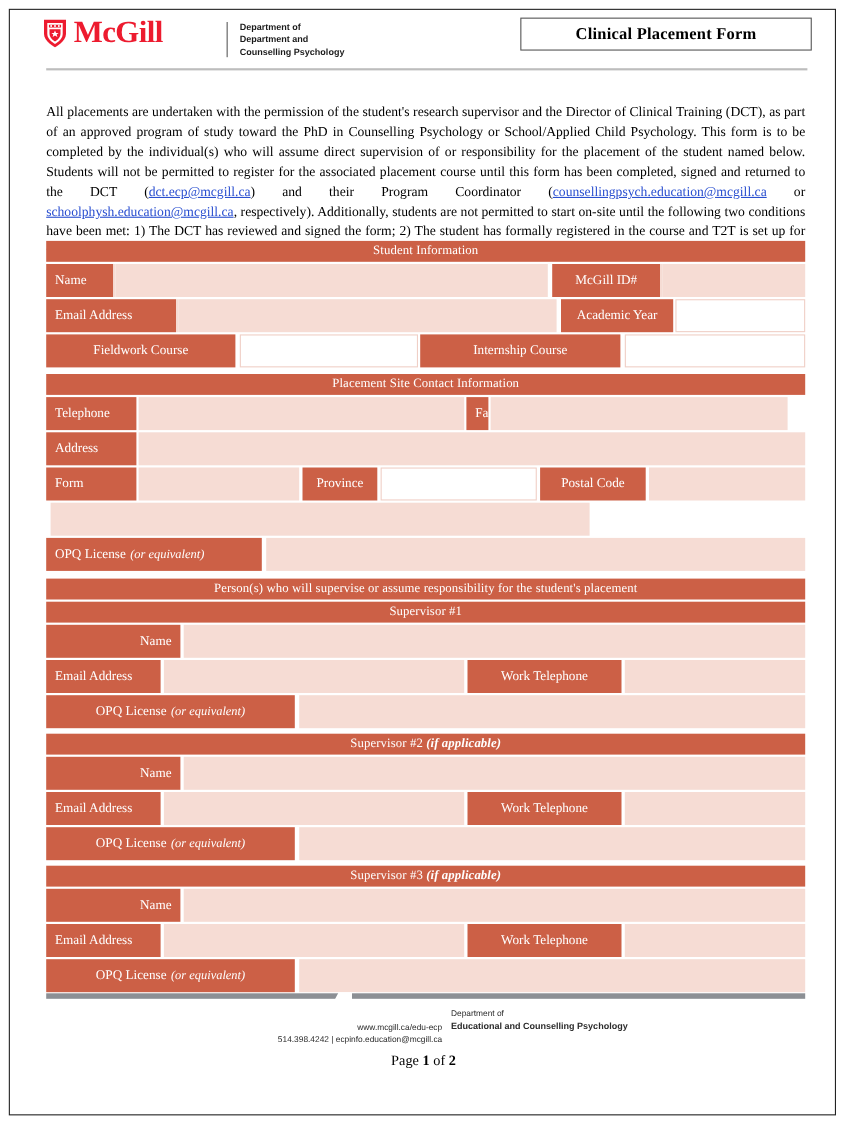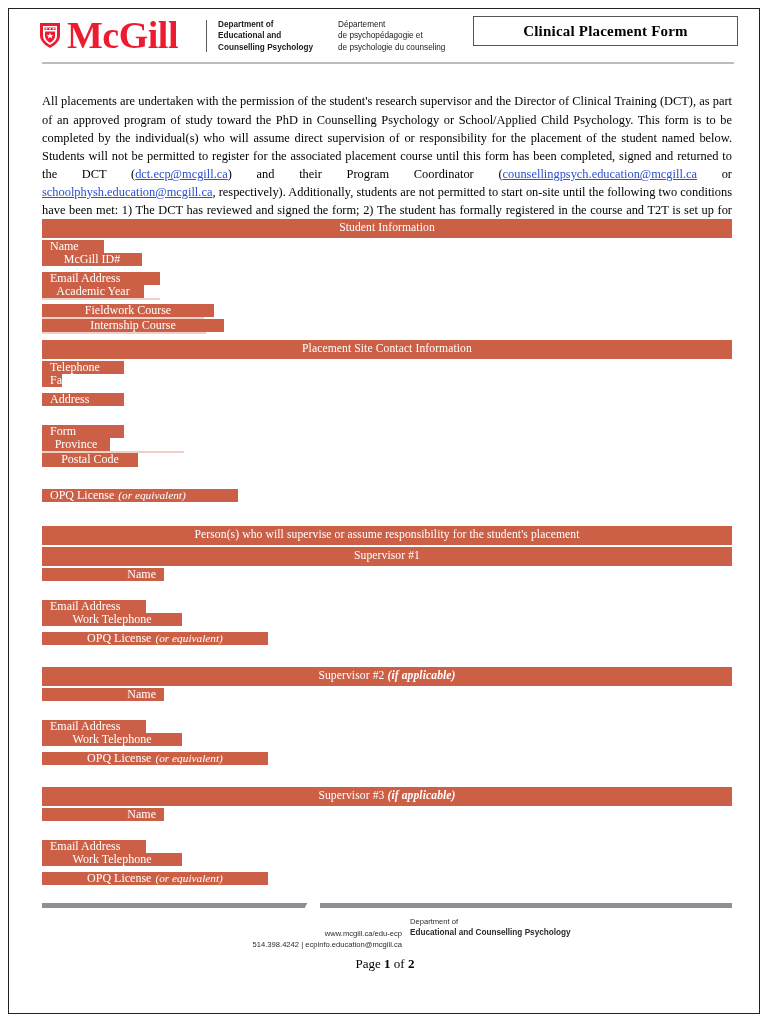--- a/index.html
+++ b/index.html
@@ -50,21 +50,21 @@
     align-items: center;
   }
   .shield {
     width: 24px;
     height: 28px;
     margin-right: 5px;
     flex: none;
   }
   .wordmark {
     font-family: "Liberation Serif", "DejaVu Serif", serif;
-    font-size: 38px;
+    font-size: 28px;
     font-weight: bold;
     color: #ED1B2F;
     letter-spacing: -0.5px;
     line-height: 1;
   }
   .logo-divider {
     position: absolute;
     left: 168px;
     top: 6px;
     width: 1px;
@@ -135,21 +135,20 @@
     left: 42px;
     top: 219px;
     width: 690px;
   }
   .sec { width: 690px; }
   .row {
     display: flex;
     width: 690px;
     margin-bottom: 2px;
     box-sizing: border-box;
-    flex-direction: column;
   }
   .band {
     width: 690px;
     background: #CC6046;
     color: #ffffff;
     text-align: center;
     font-size: 11.6px;
     line-height: 14px;
     padding: 2px 0 3px 0;
     margin-bottom: 2px;
@@ -271,29 +270,24 @@
         <path d="M7 10.5 H17 V15 C17 19 12 21.8 12 21.8 C12 21.8 7 19 7 15 Z" fill="#ED1B2F"></path>
         <path d="M12 11.8 L13 14 L15.3 14 L13.5 15.4 L14.2 17.6 L12 16.3 L9.8 17.6 L10.5 15.4 L8.7 14 L11 14 Z" fill="#ffffff"></path>
       </svg>
       <span class="wordmark">McGill</span>
     </div>
 
     <div class="logo-divider"></div>
 
     <div class="dept-en">
       <span class="dept-line">Department of</span>
-      <span class="dept-line">Educational and</span>
+      <span class="dept-line">Department and</span>
       <span class="dept-line">Counselling Psychology</span>
     </div>
 
-    <div class="dept-fr">
-      <span class="dept-line">Département</span>
-      <span class="dept-line">de psychopédagogie et</span>
-      <span class="dept-line">de psychologie du counseling</span>
-    </div>
   </div>
 
   <div class="title-box">
     <span>Clinical Placement Form</span>
   </div>
 
   <div class="top-rule"></div>
 
   <p class="intro"><span>All placements are undertaken with the permission of the student's research supervisor and the Director of Clinical Training (DCT), as part of an approved program of study toward the PhD in Counselling Psychology or School/Applied Child Psychology. This form is to be completed by the individual(s) who will assume direct supervision of or responsibility for the placement of the student named below. Students will not be permitted to register for the associated placement course until this form has been completed, signed and returned to the DCT (</span><span class="lnk">dct.ecp@mcgill.ca</span><span>) and their Program Coordinator (</span><span class="lnk">counsellingpsych.education@mcgill.ca</span><span> or </span><span class="lnk">schoolphysh.education@mcgill.ca</span><span>, respectively). Additionally, students are not permitted to start on-site until the following two conditions have been met: 1) The DCT has reviewed and signed the form; 2) The student has formally registered in the course and T2T is set up for the logging of hours.</span></p>
 

